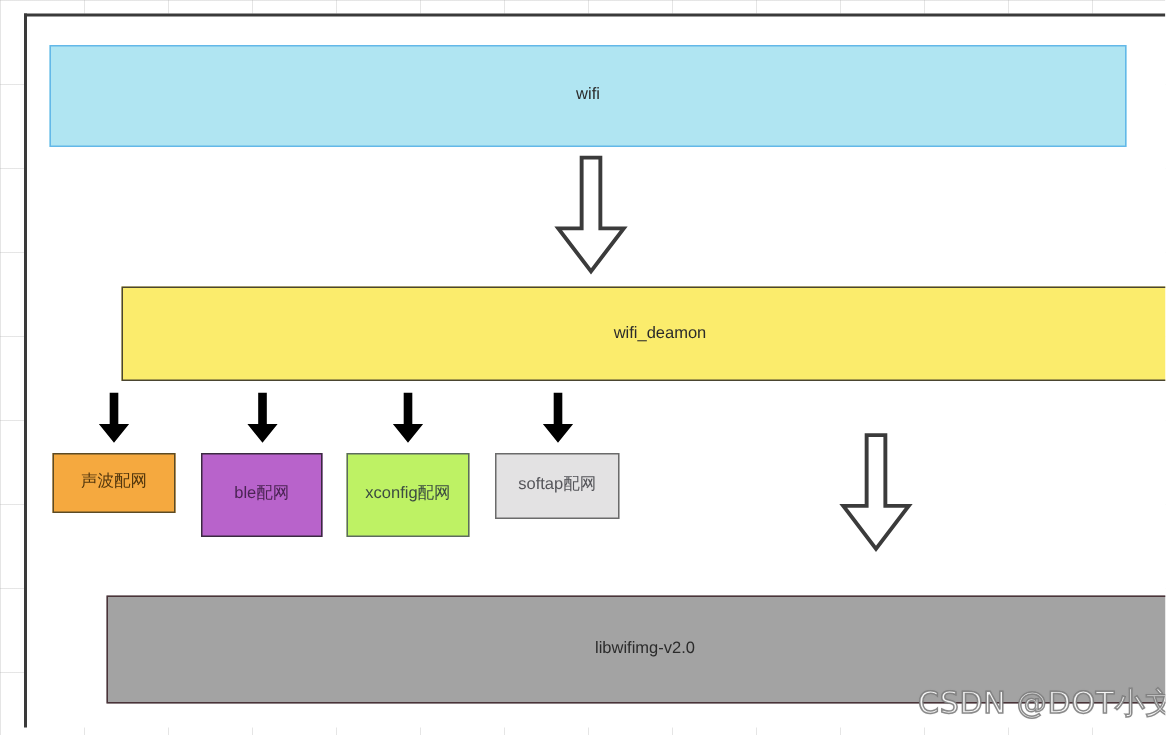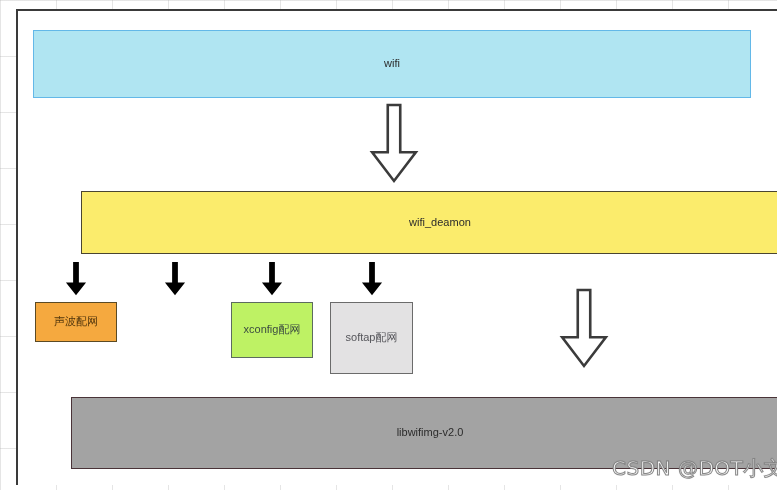--- a/index.html
+++ b/index.html
@@ -114,21 +114,21 @@
     background: #bef264;
     border: 1.6px solid #5c6b5f;
     color: #3c4c41;
     font-size: 11px;
   }
 
   #node-softap {
     left: 330px;
     top: 302px;
     width: 83px;
-    height: 72px;
+    height: 44px;
     background: #e3e2e3;
     border: 1.6px solid #6b6b6b;
     color: #55555a;
     font-size: 11px;
   }
 
   #node-libwifimg {
     left: 33px;
     top: 397px;
     width: 718px;
@@ -216,20 +216,23 @@
   </div>
   <div class="small-arrow" id="arrow-to-softap">
     <svg viewBox="0 0 100 160" width="24" height="36" preserveAspectRatio="none">
       <polygon points="38,4 62,4 62,96 92,96 50,152 8,96 38,96"></polygon>
     </svg>
   </div>
 
   <div class="node" id="node-sound">
     <span class="node-label">声波配网</span>
   </div>
+  <div class="node" id="node-ble">
+    <span class="node-label">ble配网</span>
+  </div>
   <div class="node" id="node-xconfig">
     <span class="node-label">xconfig配网</span>
   </div>
   <div class="node" id="node-softap">
     <span class="node-label">softap配网</span>
   </div>
 
   <div class="block-arrow" id="arrow-deamon-to-lib">
     <svg viewBox="0 0 100 160" width="52" height="82" preserveAspectRatio="none">
       <polygon points="38,4 62,4 62,96 92,96 50,152 8,96 38,96"></polygon>

